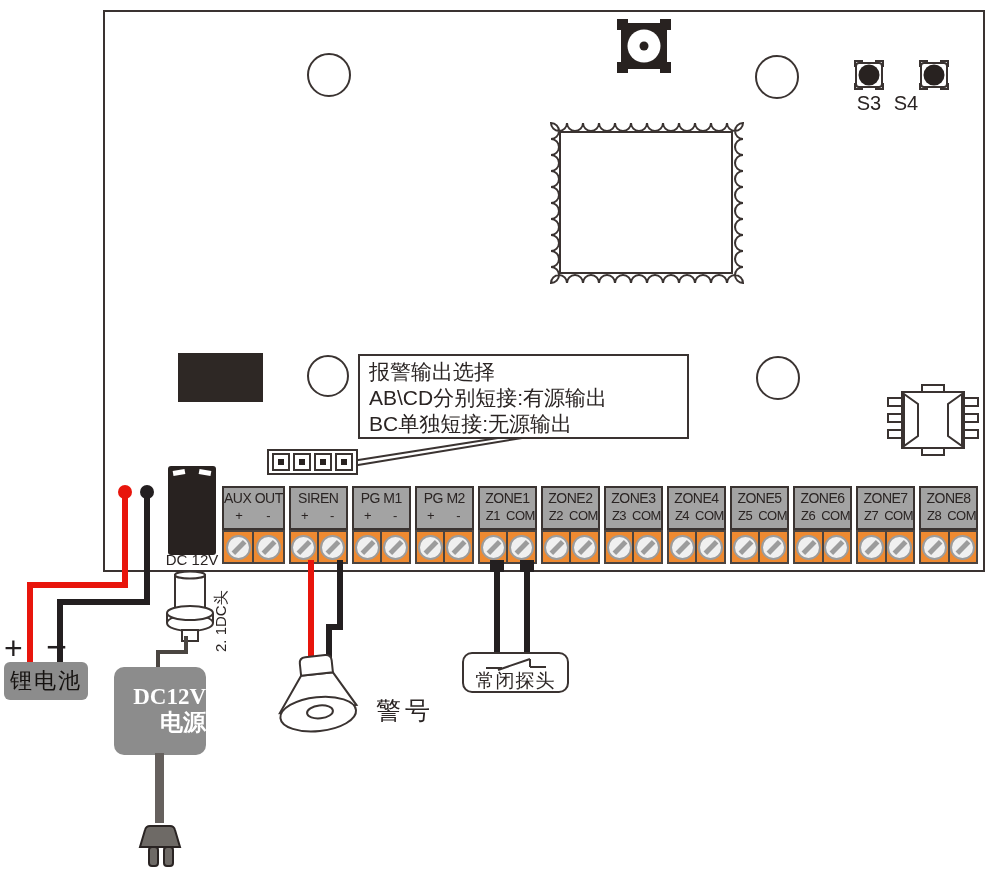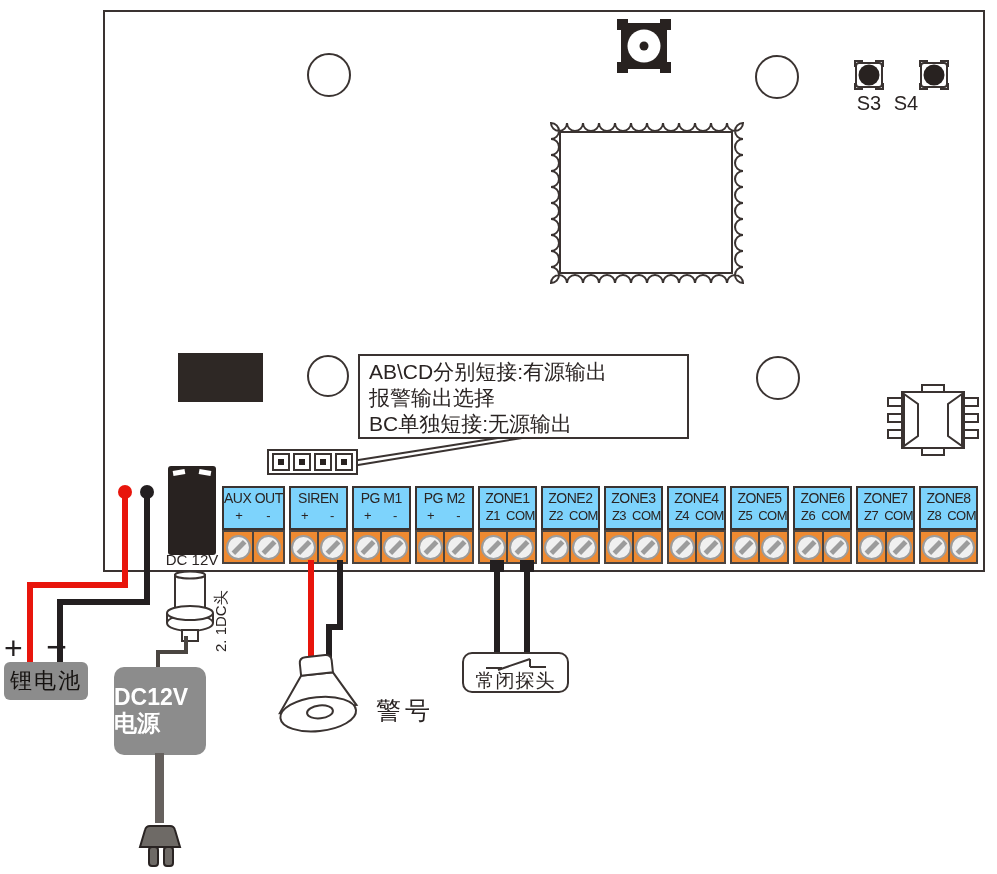--- a/index.html
+++ b/index.html
@@ -13,21 +13,21 @@
   #notebox{left:358px;top:354px;width:318px;height:78px;border:2px solid #3a3331;background:#fff;
            padding:3px 0 0 9px;font-size:21px;line-height:26px;}
   
   #jumper{left:267px;top:449px;width:81px;height:22px;border:2px solid #3a3331;background:#fff;
           display:flex;align-items:center;justify-content:space-between;padding:0 3px;}
   .pin{width:14px;height:14px;border:2px solid #3a3331;display:flex;align-items:center;justify-content:center;background:#fff;}
   .pin i{display:block;width:6px;height:6px;background:#282220;}
   
   #strip{left:222px;top:486px;width:756px;height:78px;display:flex;gap:4px;}
   .tblock{flex:1;display:flex;flex-direction:column;}
-  .tlabel{border:2px solid #3a3331;background:#7dd3fc;height:40px;}
+  .tlabel{border:2px solid #3a3331;background:#a3a3a3;height:40px;}
   .tname{font-size:14px;letter-spacing:-0.5px;text-align:center;line-height:20px;white-space:nowrap;}
   .tsub{display:flex;height:18px;}
   .tsub span{flex:1;text-align:center;font-size:13px;line-height:16px;letter-spacing:-0.5px;}
   .trow{display:flex;height:34px;}
   .tcell{flex:1;background:#EE8A31;border:2px solid #4b4440;display:flex;align-items:center;justify-content:center;}
   .tcell + .tcell{margin-left:-2px;}
   .screw{width:21px;height:21px;border-radius:50%;background:#f0f0f0;border:2px solid #9c9c9c;position:relative;overflow:hidden;}
   .screw i{position:absolute;left:3px;top:8px;width:16px;height:5px;background:#9c9c9c;transform:rotate(-45deg);}
   
   .wire{position:absolute;background:#231f20;}
@@ -35,21 +35,21 @@
   .dot{position:absolute;width:14px;height:14px;border-radius:50%;}
   .dot.red{background:#e8150c;}
   .dot.blk{background:#231f20;}
   .cap{position:absolute;width:14px;height:12px;background:#231f20;}
   
   #battery{left:4px;top:662px;width:84px;height:38px;background:#8c8c8c;border-radius:6px;
            color:#151210;font-size:22px;text-align:center;line-height:38px;letter-spacing:2px;}
   #plus{left:4px;top:630px;font-size:32px;color:#231f20;}
   #minus{left:46px;top:626px;font-size:36px;color:#231f20;}
   #psu{left:114px;top:667px;width:92px;height:88px;background:#8c8c8c;border-radius:10px;
-       color:#fff;font-weight:bold;font-size:23px;text-align:left;padding-top:0;}
+       color:#fff;font-weight:bold;font-size:23px;text-align:right;padding-top:0;font-family:Liberation Serif, serif;}
   #psu div{line-height:26px;}
   #psu .l1{margin-top:17px;}
   #cord{left:155px;top:753px;width:9px;height:70px;background:#66615e;}
   #dcplug-label{left:176px;top:600px;width:88px;height:16px;font-size:15px;white-space:nowrap;
                 transform:rotate(-90deg);color:#2a2423;}
   #jack{left:168px;top:466px;width:48px;height:89px;background:#282220;border-radius:3px;}
   .slit{position:absolute;width:12px;height:5px;background:#fff;top:4px;}
   #jack-label{left:161px;top:551px;width:62px;text-align:center;font-size:15px;}
   #siren-label{left:376px;top:694px;font-size:25px;letter-spacing:4px;}
   #detector{left:462px;top:652px;width:103px;height:37px;border:2px solid #3a3331;border-radius:10px;
@@ -123,22 +123,22 @@
       <rect x="78" y="16" width="14" height="8"></rect>
         <rect x="78" y="32" width="14" height="8"></rect>
         <rect x="78" y="48" width="14" height="8"></rect>
       <rect x="16" y="10" width="62" height="56"></rect>
       <path d="M18 12 L32 22 V54 L18 64 Z"></path>
       <path d="M76 12 L62 22 V54 L76 64 Z"></path>
     </g>
   </svg>
 
   <div class="abs" id="notebox">
+    <div>报警输出选择</div>
     <div>AB\CD分别短接:有源输出</div>
-    <div>报警输出选择</div>
     <div>BC单独短接:无源输出</div>
   </div>
   <svg class="abs" style="left:350px;top:432px;" width="200" height="40">
     <line x1="2" y1="29" x2="148" y2="6" stroke="#3a3331" stroke-width="2"></line>
     <line x1="2" y1="34" x2="172" y2="6" stroke="#3a3331" stroke-width="2"></line>
   </svg>
 
   <div class="abs" id="jumper">
     <div class="pin">
         <i></i>

